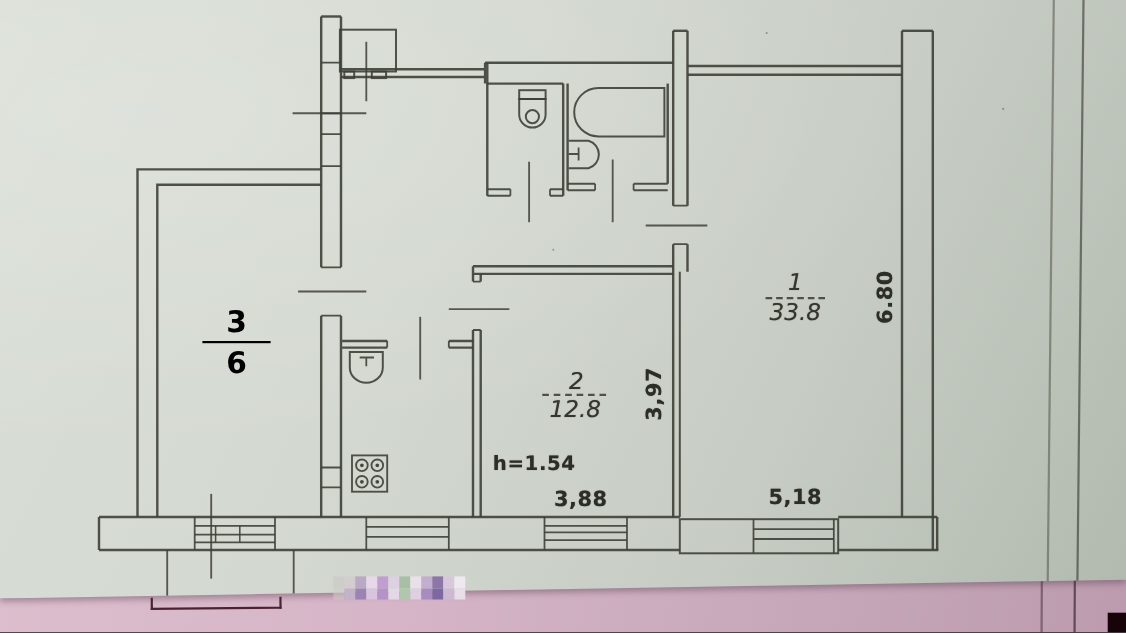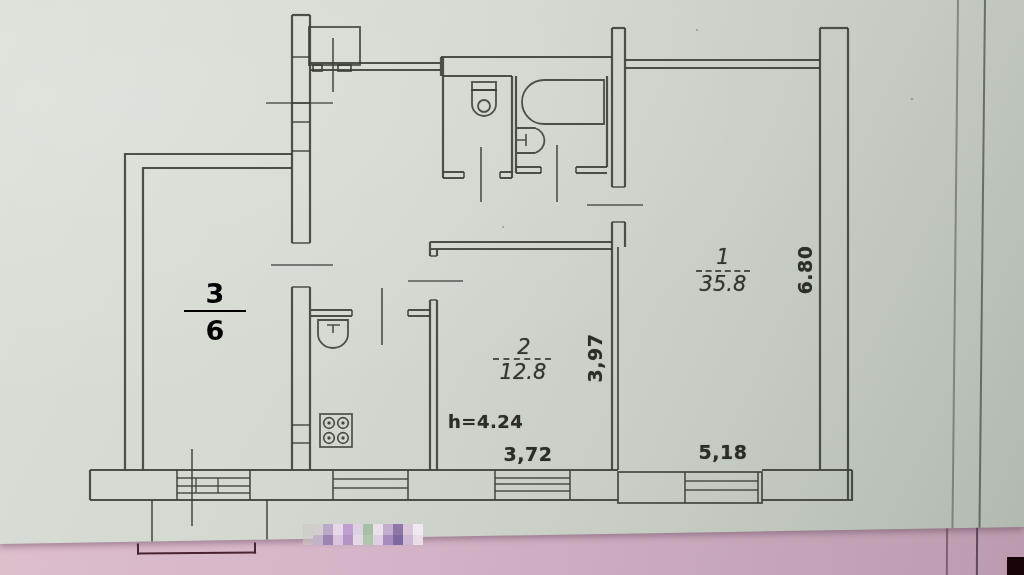--- a/index.html
+++ b/index.html
@@ -232,26 +232,26 @@
     <div class="lbl blk" style="left:185px;top:280px;width:60px;">3</div>
     <div class="fline fl-solid" style="left:184px;top:310px;width:62px;"></div>
     <div class="lbl blk" style="left:185px;top:317px;width:60px;">6</div>
 
     <div class="lbl ital" style="left:496px;top:337px;width:56px;">2</div>
     <div class="fline fl-dash" style="left:493px;top:358px;width:58px;"></div>
     <div class="lbl ital" style="left:493px;top:362px;width:60px;">12.8</div>
 
     <div class="lbl ital" style="left:697px;top:247px;width:52px;">1</div>
     <div class="fline fl-dash" style="left:696px;top:270px;width:54px;"></div>
-    <div class="lbl ital" style="left:694px;top:274px;width:58px;">35.8</div>
+    <div class="lbl ital" style="left:694px;top:274px;width:58px;">33.8</div>
 
     <div class="lbl dim vert" style="left:770px;top:260px;width:70px;height:20px;">6.80</div>
     <div class="lbl dim vert" style="left:560px;top:348px;width:70px;height:20px;">3,97</div>
-    <div class="lbl dim" style="left:448px;top:413px;width:68px;font-size:18px;">h=4.24</div>
-    <div class="lbl dim" style="left:500px;top:445px;width:56px;">3,72</div>
+    <div class="lbl dim" style="left:448px;top:413px;width:68px;font-size:18px;">h=1.54</div>
+    <div class="lbl dim" style="left:500px;top:445px;width:56px;">3,88</div>
     <div class="lbl dim" style="left:695px;top:443px;width:56px;">5,18</div>
 
   </div>
   </div>
 
   <div class="mosaic">
     <span></span>
       <span></span>
       <span></span>
       <span></span>

